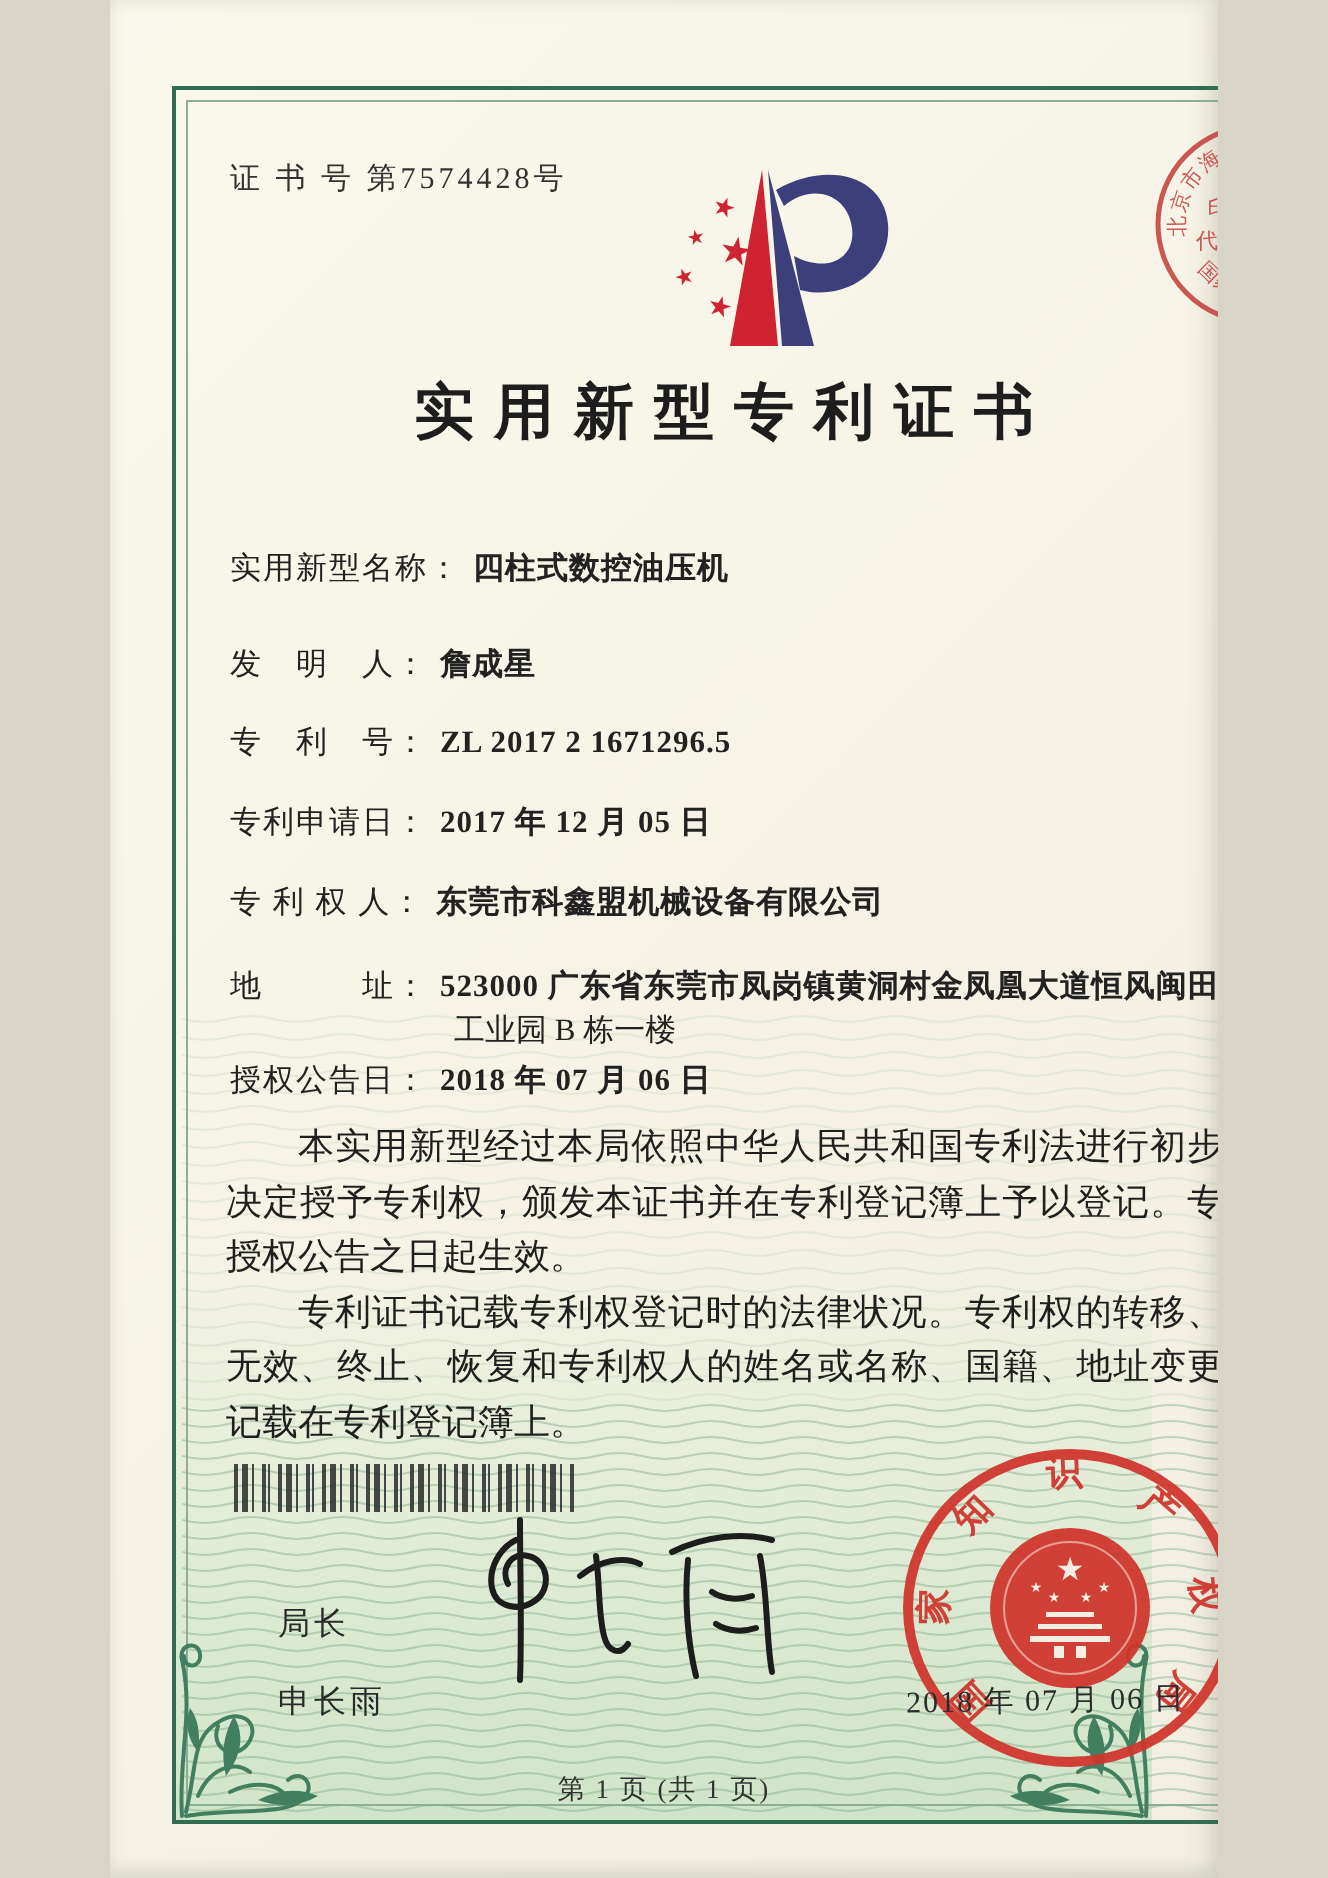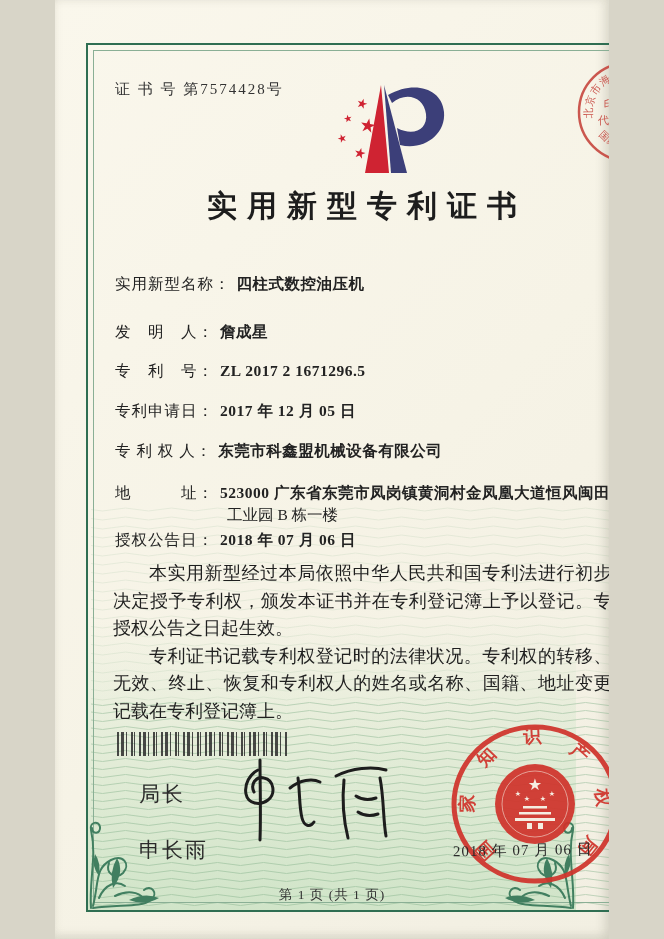--- a/index.html
+++ b/index.html
@@ -51,22 +51,22 @@
   .barcode{
     position:absolute;left:62px;top:732px;width:170px;height:24px;
     background:repeating-linear-gradient(90deg,
       #2a2a2a 0 2px, transparent 2px 4px,
       #2a2a2a 4px 7px, transparent 7px 9px,
       #2a2a2a 9px 10px, transparent 10px 14px,
       #2a2a2a 14px 16px, transparent 16px 17px,
       #2a2a2a 17px 18px, transparent 18px 22px);
     opacity:.85;
   }
-  .director{position:absolute;left:84px;top:780px;font-size:21px;letter-spacing:2px;color:#2a2a2a;}
-  .director .name{display:block;margin-top:28px;}
+  .director{position:absolute;left:84px;top:802px;font-size:16px;letter-spacing:2px;color:#2a2a2a;}
+  .director .name{display:block;margin-top:18px;}
   .signature{position:absolute;left:165px;top:748px;}
   .seal{position:absolute;left:388px;top:720px;opacity:.93;}
   .seal-date{
     position:absolute;left:398px;top:841px;width:150px;
     font-size:15px;color:#2b2b2b;letter-spacing:1px;white-space:nowrap;
     transform:rotate(-1deg);
   }
   .footer{
     position:absolute;left:0;width:100%;top:886px;
     text-align:center;font-size:13.5px;color:#333;letter-spacing:1px;

